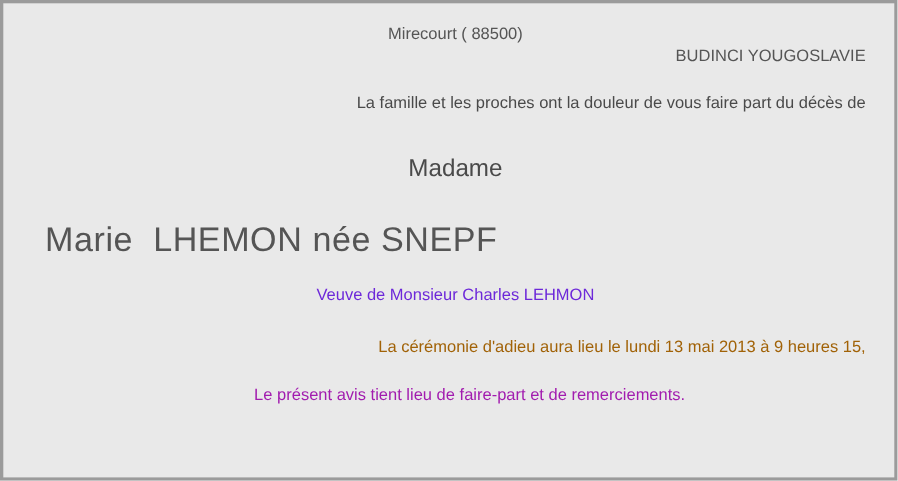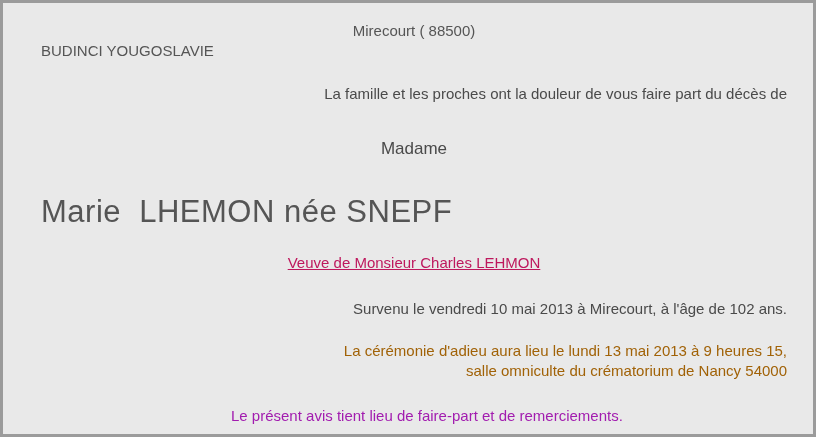--- a/index.html
+++ b/index.html
@@ -28,47 +28,46 @@
   .left   { text-align: right; }
   .indent-1 { padding-left: 190px; }
 
   .loc-city {
     font-size: 15px;
     text-align: center;
     color: #555555;
   }
   .loc-country {
     font-size: 15px;
-    text-align: left;
+    text-align: right;
     color: #555555;
     margin-bottom: 22px;
   }
   .announce {
     font-size: 15px;
     color: #4a4a4a;
     margin-bottom: 34px;
   }
   .madame {
-    font-size: 17px;
+    font-size: 22px;
     text-align: center;
     color: #4a4a4a;
     margin-bottom: 30px;
   }
   .name {
     font-size: 31px;
     color: #555555;
     letter-spacing: 0.5px;
     margin-bottom: 20px;
   }
   .spouse {
     font-size: 15px;
     text-align: center;
-    color: #be185d;
+    color: #6d28d9;
     margin-bottom: 26px;
-    text-decoration: underline;
   }
   .death {
     font-size: 15px;
     color: #4a4a4a;
     margin-bottom: 22px;
   }
   .ceremony {
     font-size: 15px;
     color: #a16207;
     margin-bottom: 24px;
@@ -88,22 +87,20 @@
   <div class="line loc-country">BUDINCI YOUGOSLAVIE</div>
 
   <div class="line announce left">La famille et les proches ont la douleur de vous faire part du décès de</div>
 
   <div class="line madame">Madame</div>
 
   <div class="line name">Marie  LHEMON née SNEPF</div>
 
   <div class="line spouse">Veuve de Monsieur Charles LEHMON</div>
 
-  <div class="line death left">Survenu le vendredi 10 mai 2013 à Mirecourt, à l'âge de 102 ans.</div>
 
   <div class="ceremony">
     <div class="line left">La cérémonie d'adieu aura lieu le lundi 13 mai 2013 à 9 heures 15,</div>
-    <div class="line left">salle omniculte du crématorium de Nancy 54000</div>
   </div>
 
   <div class="line thanks indent-1">Le présent avis tient lieu de faire-part et de remerciements.</div>
 
 </div>
 
 </body></html>

